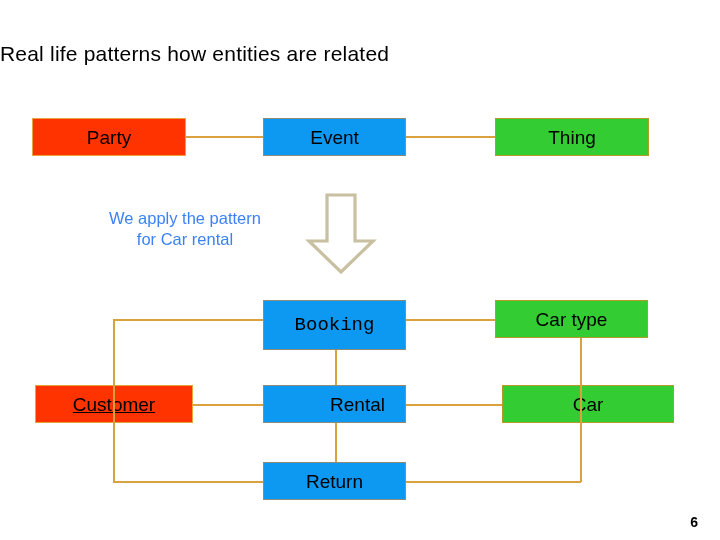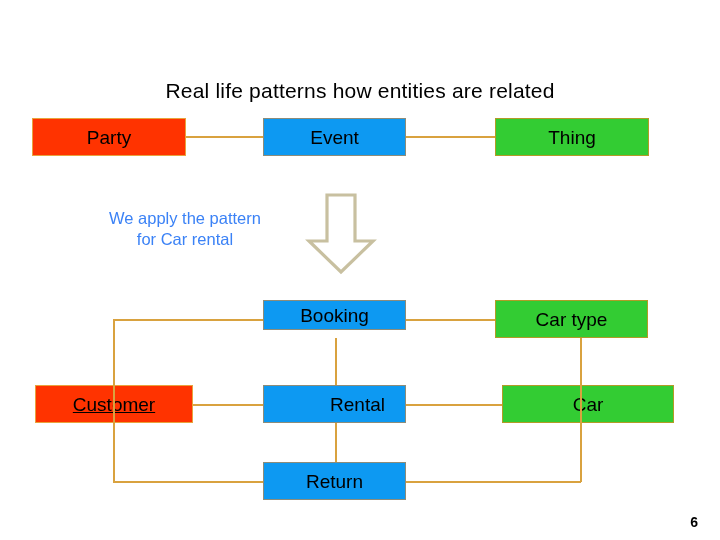--- a/index.html
+++ b/index.html
@@ -15,26 +15,25 @@
     overflow: hidden;
     font-family: "Liberation Sans", sans-serif;
   }
 
   
   .slide-title {
     position: absolute;
     left: 0;
     top: 42px;
     width: 720px;
-    text-align: center;
+    text-align: left;
     font-size: 21px;
     color: #000000;
     letter-spacing: 0.2px;
     white-space: nowrap;
-    margin-top: 37px;
   }
 
   
   .box {
     position: absolute;
     box-sizing: border-box;
     display: flex;
     align-items: center;
     justify-content: center;
     font-size: 19px;
@@ -137,21 +136,21 @@
 
   <div class="conn conn-h" style="left:406px; top:319px; width:90px;"></div>
 
   <div class="conn conn-h" style="left:193px; top:404px; width:71px;"></div>
   <div class="conn conn-h" style="left:406px; top:404px; width:97px;"></div>
 
   <div class="conn conn-v" style="left:113px; top:385px; width:1.5px; height:38px; z-index:4;"></div>
 
   <div class="conn conn-v" style="left:580px; top:385px; width:1.5px; height:38px; z-index:4;"></div>
 
-  <div class="box box-event" style="left:263px; top:300px; width:143px; height:30px;">
+  <div class="box box-event" style="left:263px; top:300px; width:143px; height:50px;font-family:Liberation Mono, monospace;">
     <span>Booking</span>
   </div>
 
   <div class="box box-thing" style="left:495px; top:300px; width:153px; height:38px;">
     <span>Car type</span>
   </div>
 
   <div class="box box-party" style="left:35px; top:385px; width:158px; height:38px;text-decoration:underline;">
     <span>Customer</span>
   </div>

